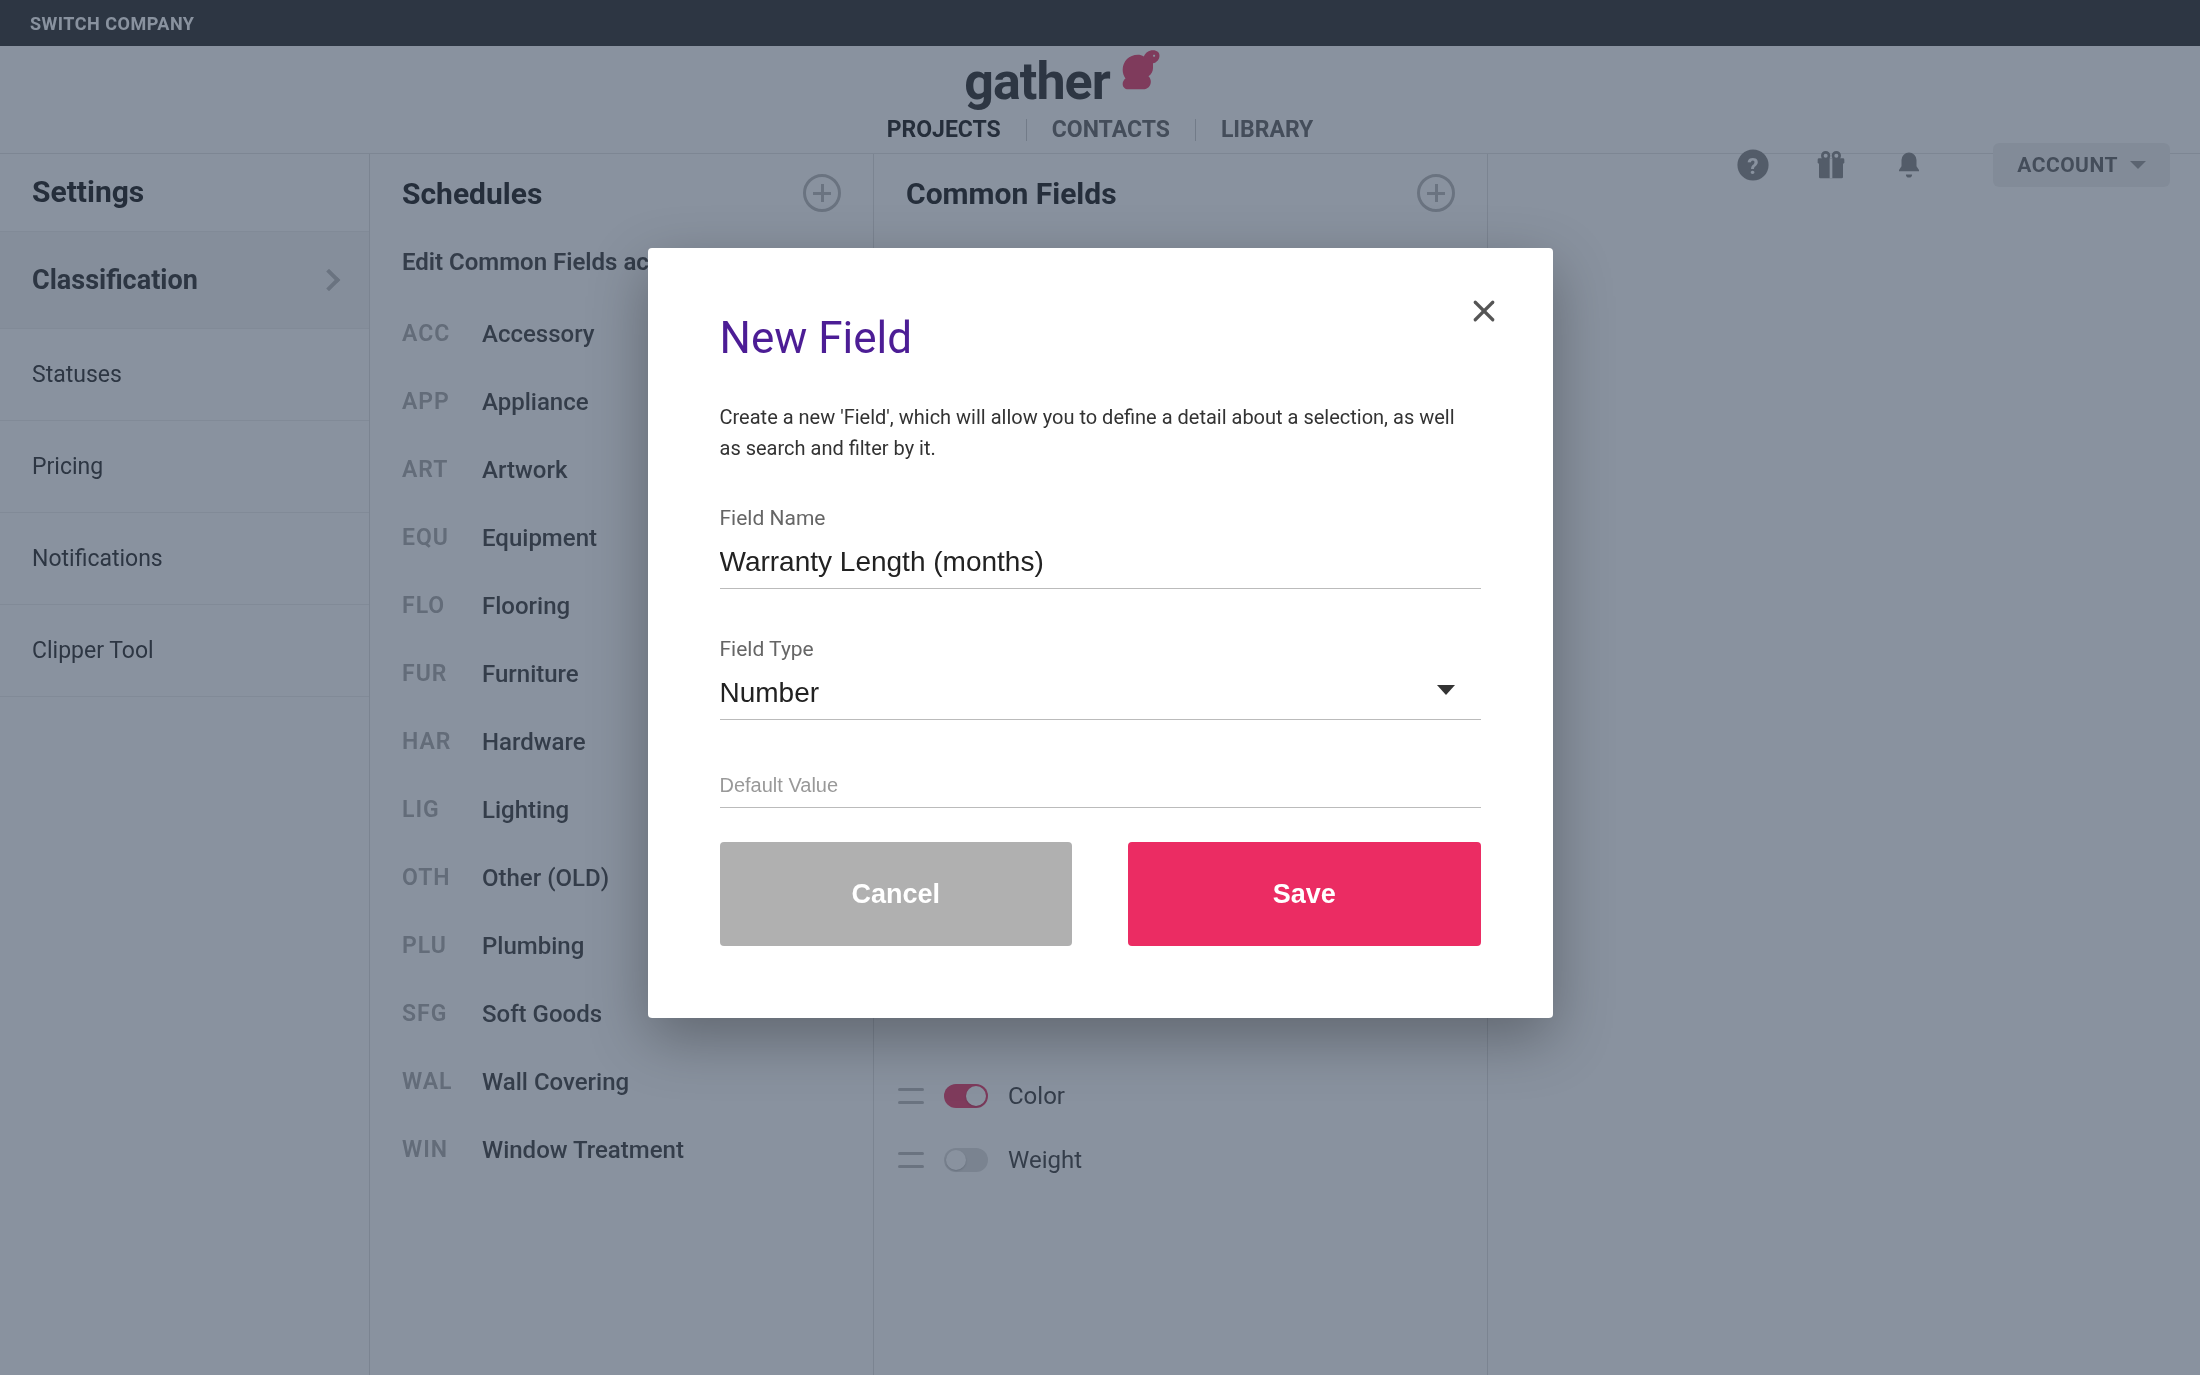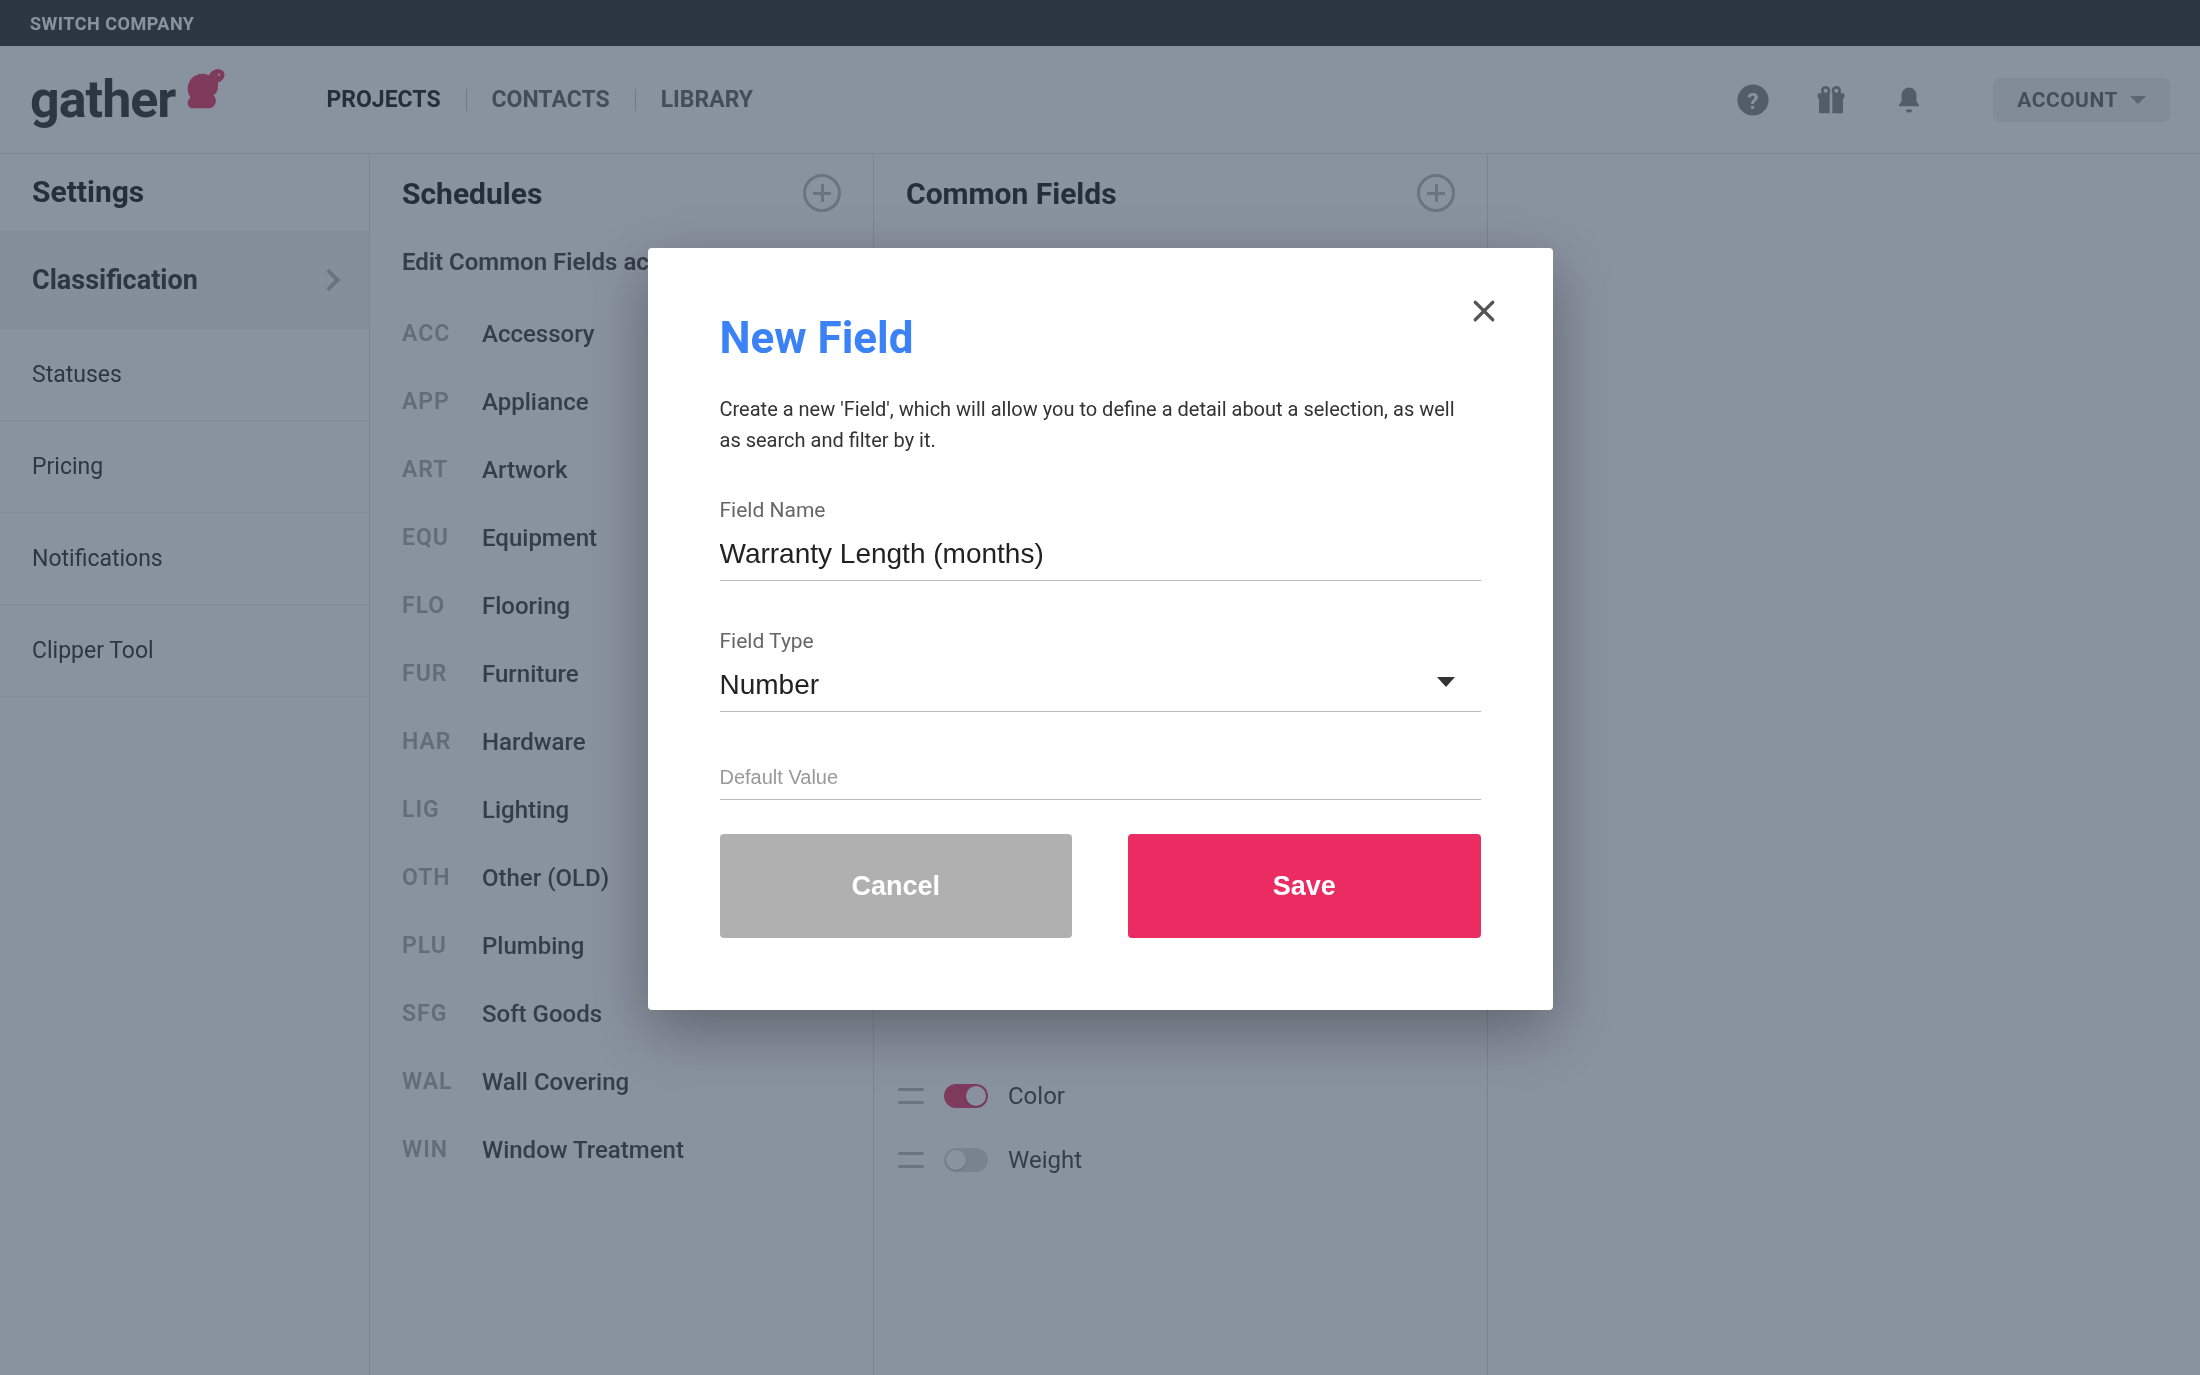--- a/index.html
+++ b/index.html
@@ -3,21 +3,21 @@
 <meta charset="utf-8">
 <style>
   * { box-sizing: border-box; margin: 0; padding: 0; }
   html, body { width: 2200px; height: 1375px; font-family: -apple-system, BlinkMacSystemFont, "Segoe UI", Roboto, Helvetica, Arial, sans-serif; background: #fff; overflow: hidden; }
   
   
   .topbar { height: 46px; background: #333333; color: #fff; display: flex; align-items: center; padding: 0 30px; }
   .topbar span { font-size: 18px; font-weight: 700; letter-spacing: 0.5px; }
   
   
-  .header { height: 108px; display: flex; align-items: center; padding: 0 30px; border-bottom: 1px solid #e5e5e5; }
+  .header { height: 108px; display: flex; align-items: center; padding: 0 30px; border-bottom: 1px solid #e5e5e5; flex-direction: column; }
   .logo { display: flex; align-items: center; margin-right: 70px; }
   .logo-text { font-size: 52px; font-weight: 700; color: #333; letter-spacing: -1px; }
   .logo-squirrel { margin-left: 4px; margin-bottom: 18px; }
   .nav-links { display: flex; align-items: center; gap: 0; }
   .nav-link { font-size: 23px; font-weight: 700; color: #666; cursor: pointer; padding: 0 25px; }
   .nav-link.active { color: #222; }
   .nav-divider { width: 1px; height: 22px; background: #ccc; }
   .header-right { margin-left: auto; display: flex; align-items: center; gap: 42px; }
   .header-icon { width: 36px; height: 36px; color: #888; display: flex; align-items: center; justify-content: center; cursor: pointer; }
   .account-btn { display: flex; align-items: center; gap: 12px; background: #f0f0f0; border-radius: 6px; padding: 10px 24px; cursor: pointer; margin-left: 24px; }
@@ -61,21 +61,21 @@
   .toggle::after { content: ""; position: absolute; width: 20px; height: 20px; background: #fff; border-radius: 50%; top: 2px; left: 2px; box-shadow: 0 1px 2px rgba(0,0,0,0.2); }
   .toggle.on { background: #e83e6b; }
   .toggle.on::after { left: auto; right: 2px; }
   .cf-label { font-size: 24px; color: #444; }
   
   
   .overlay { position: absolute; inset: 0; background: rgba(40,56,80,0.55); display: flex; align-items: flex-start; justify-content: center; }
   
   
   .modal { margin-top: 248px; width: 905px; background: #fff; border-radius: 4px; box-shadow: 0 20px 60px rgba(0,0,0,0.3); padding: 64px 72px 72px; position: relative; }
-  .modal-title { font-size: 44px; font-weight: 700; color: #3b82f6; margin-bottom: 30px; }
+  .modal-title { font-size: 44px; font-weight: 400; color: #4c1d95; margin-bottom: 38px; }
   .modal-close { position: absolute; top: 46px; right: 54px; font-size: 38px; color: #666; cursor: pointer; line-height: 1; }
   .modal-desc { font-size: 20px; color: #333; line-height: 1.55; margin-bottom: 42px; }
   .form-group { margin-bottom: 48px; }
   .field-label { font-size: 21px; color: #666; margin-bottom: 10px; display: block; }
   .field-input { width: 100%; border: none; border-bottom: 1px solid #bbb; font-size: 28px; color: #222; padding: 6px 0 10px; outline: none; background: transparent; }
   .field-input::placeholder { color: #999; }
   .select-row { position: relative; }
   .select-caret { position: absolute; right: 26px; top: 14px; width: 0; height: 0; border-left: 9px solid transparent; border-right: 9px solid transparent; border-top: 10px solid #333; pointer-events: none; }
   .modal-btns { display: flex; gap: 56px; margin-top: 18px; }
   .btn { flex: 1; height: 104px; border: none; border-radius: 4px; font-size: 27px; font-weight: 700; cursor: pointer; }

